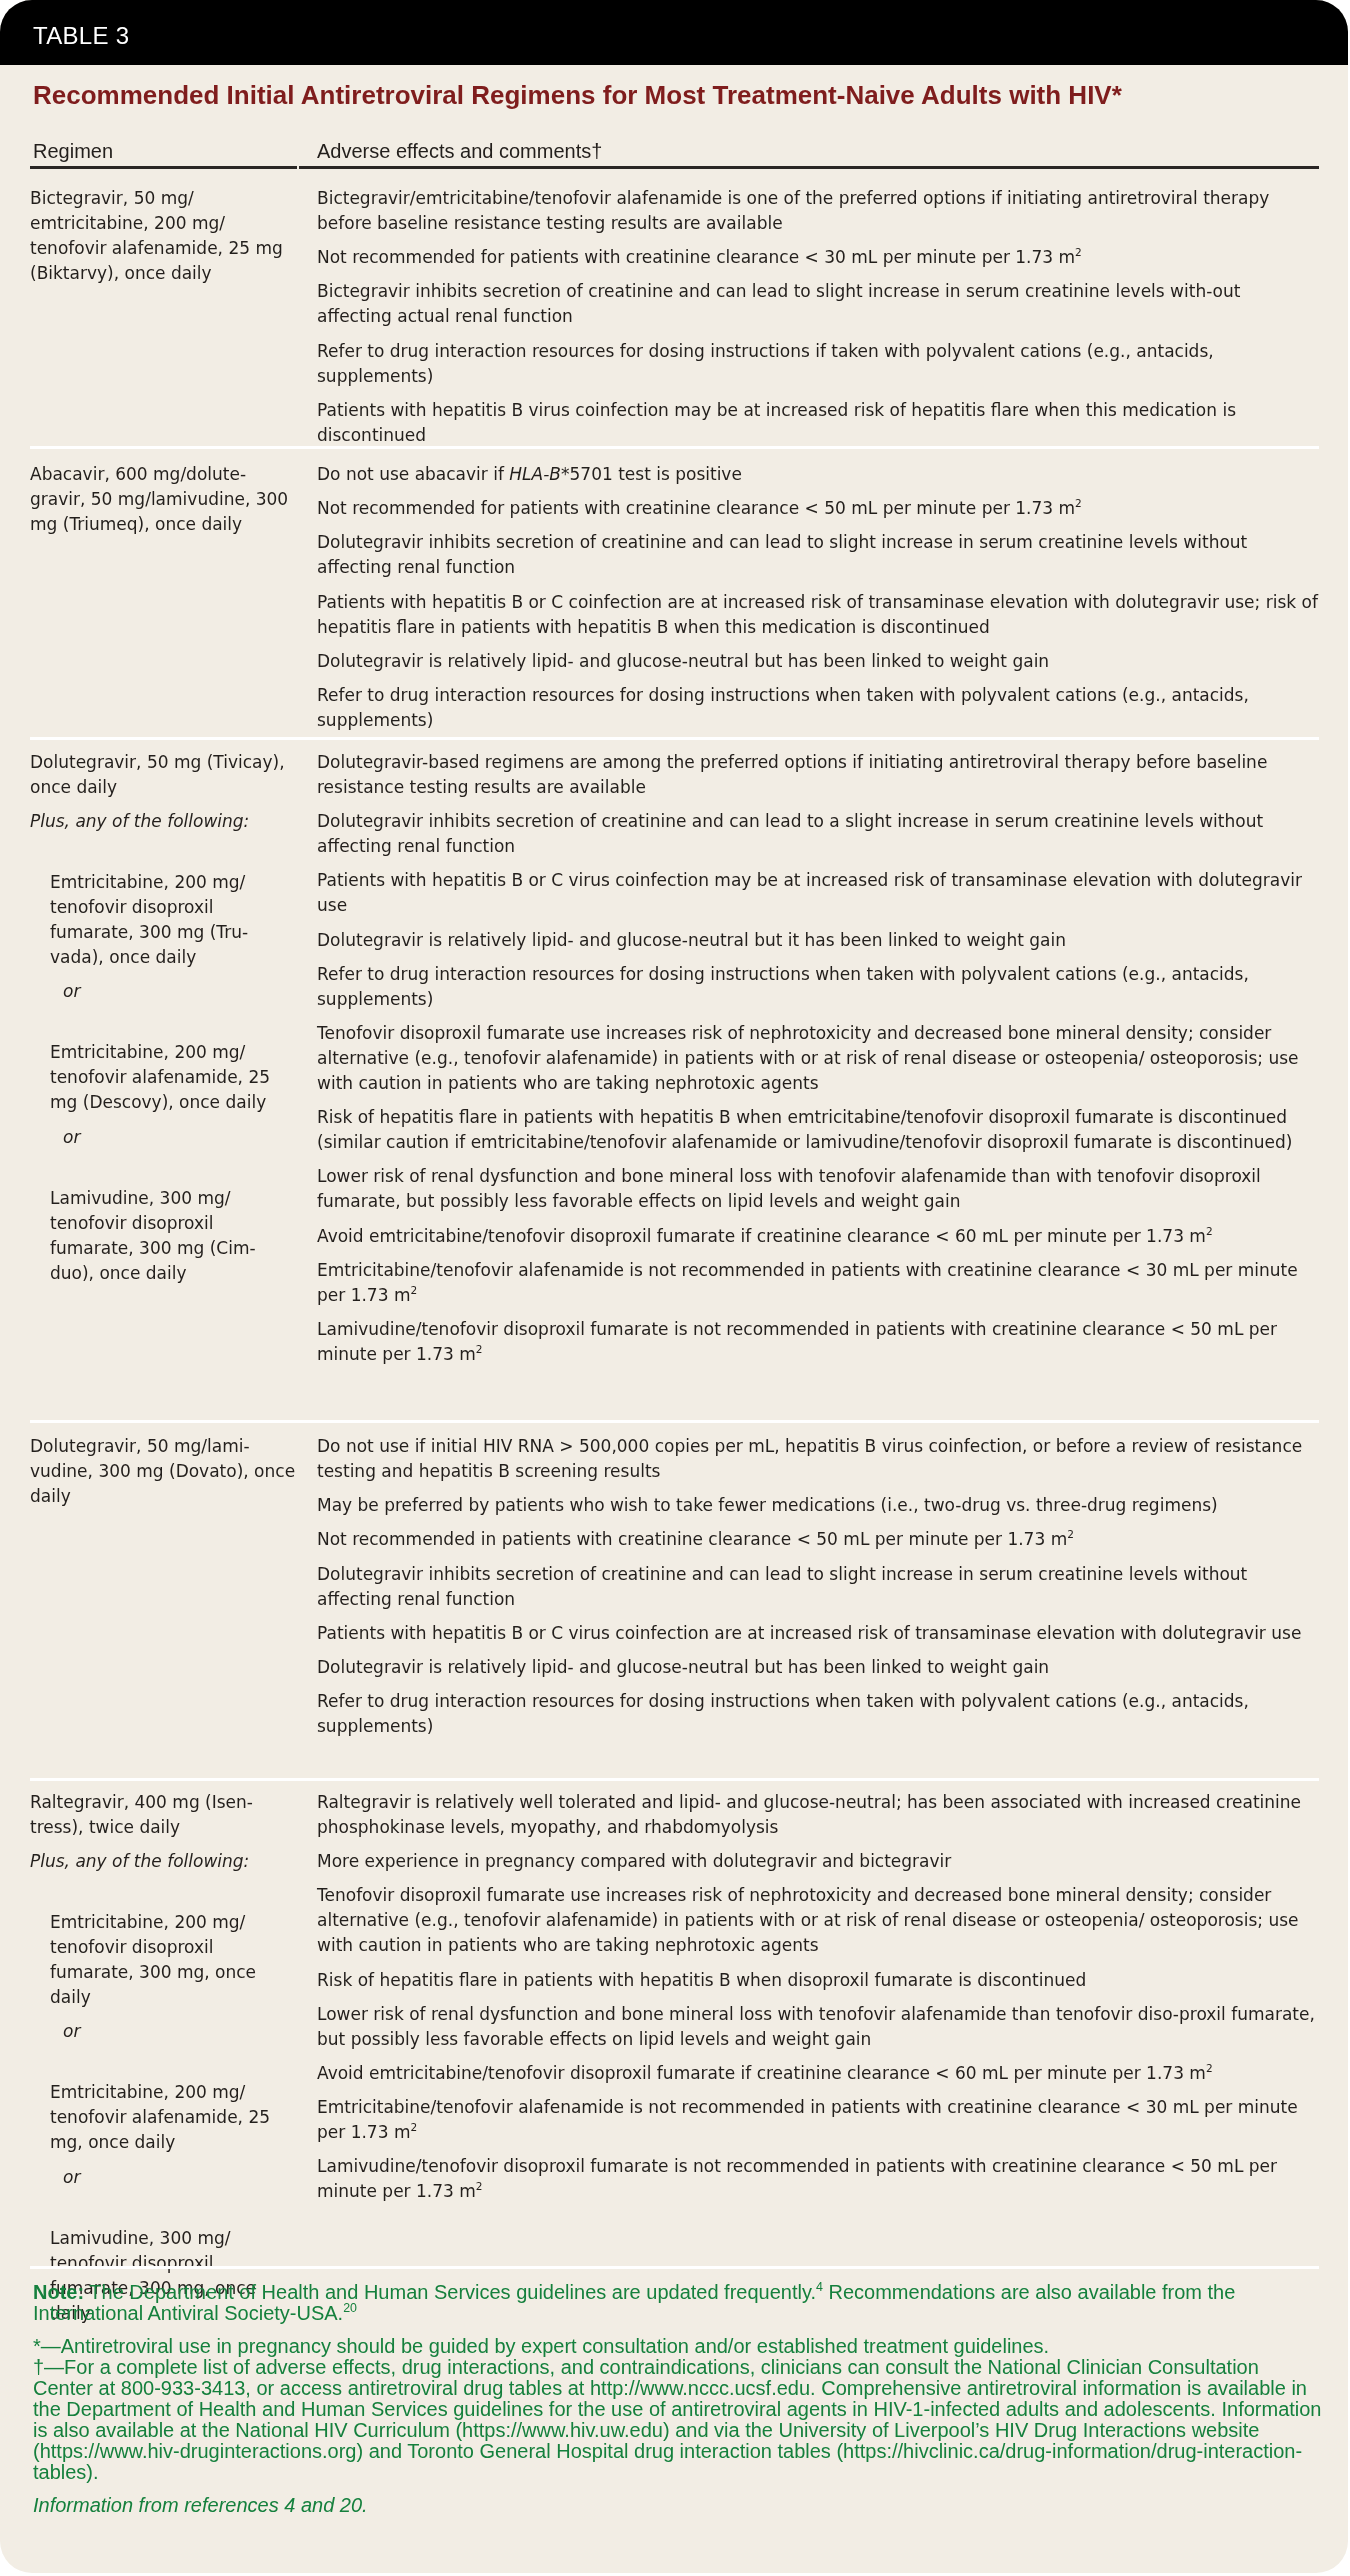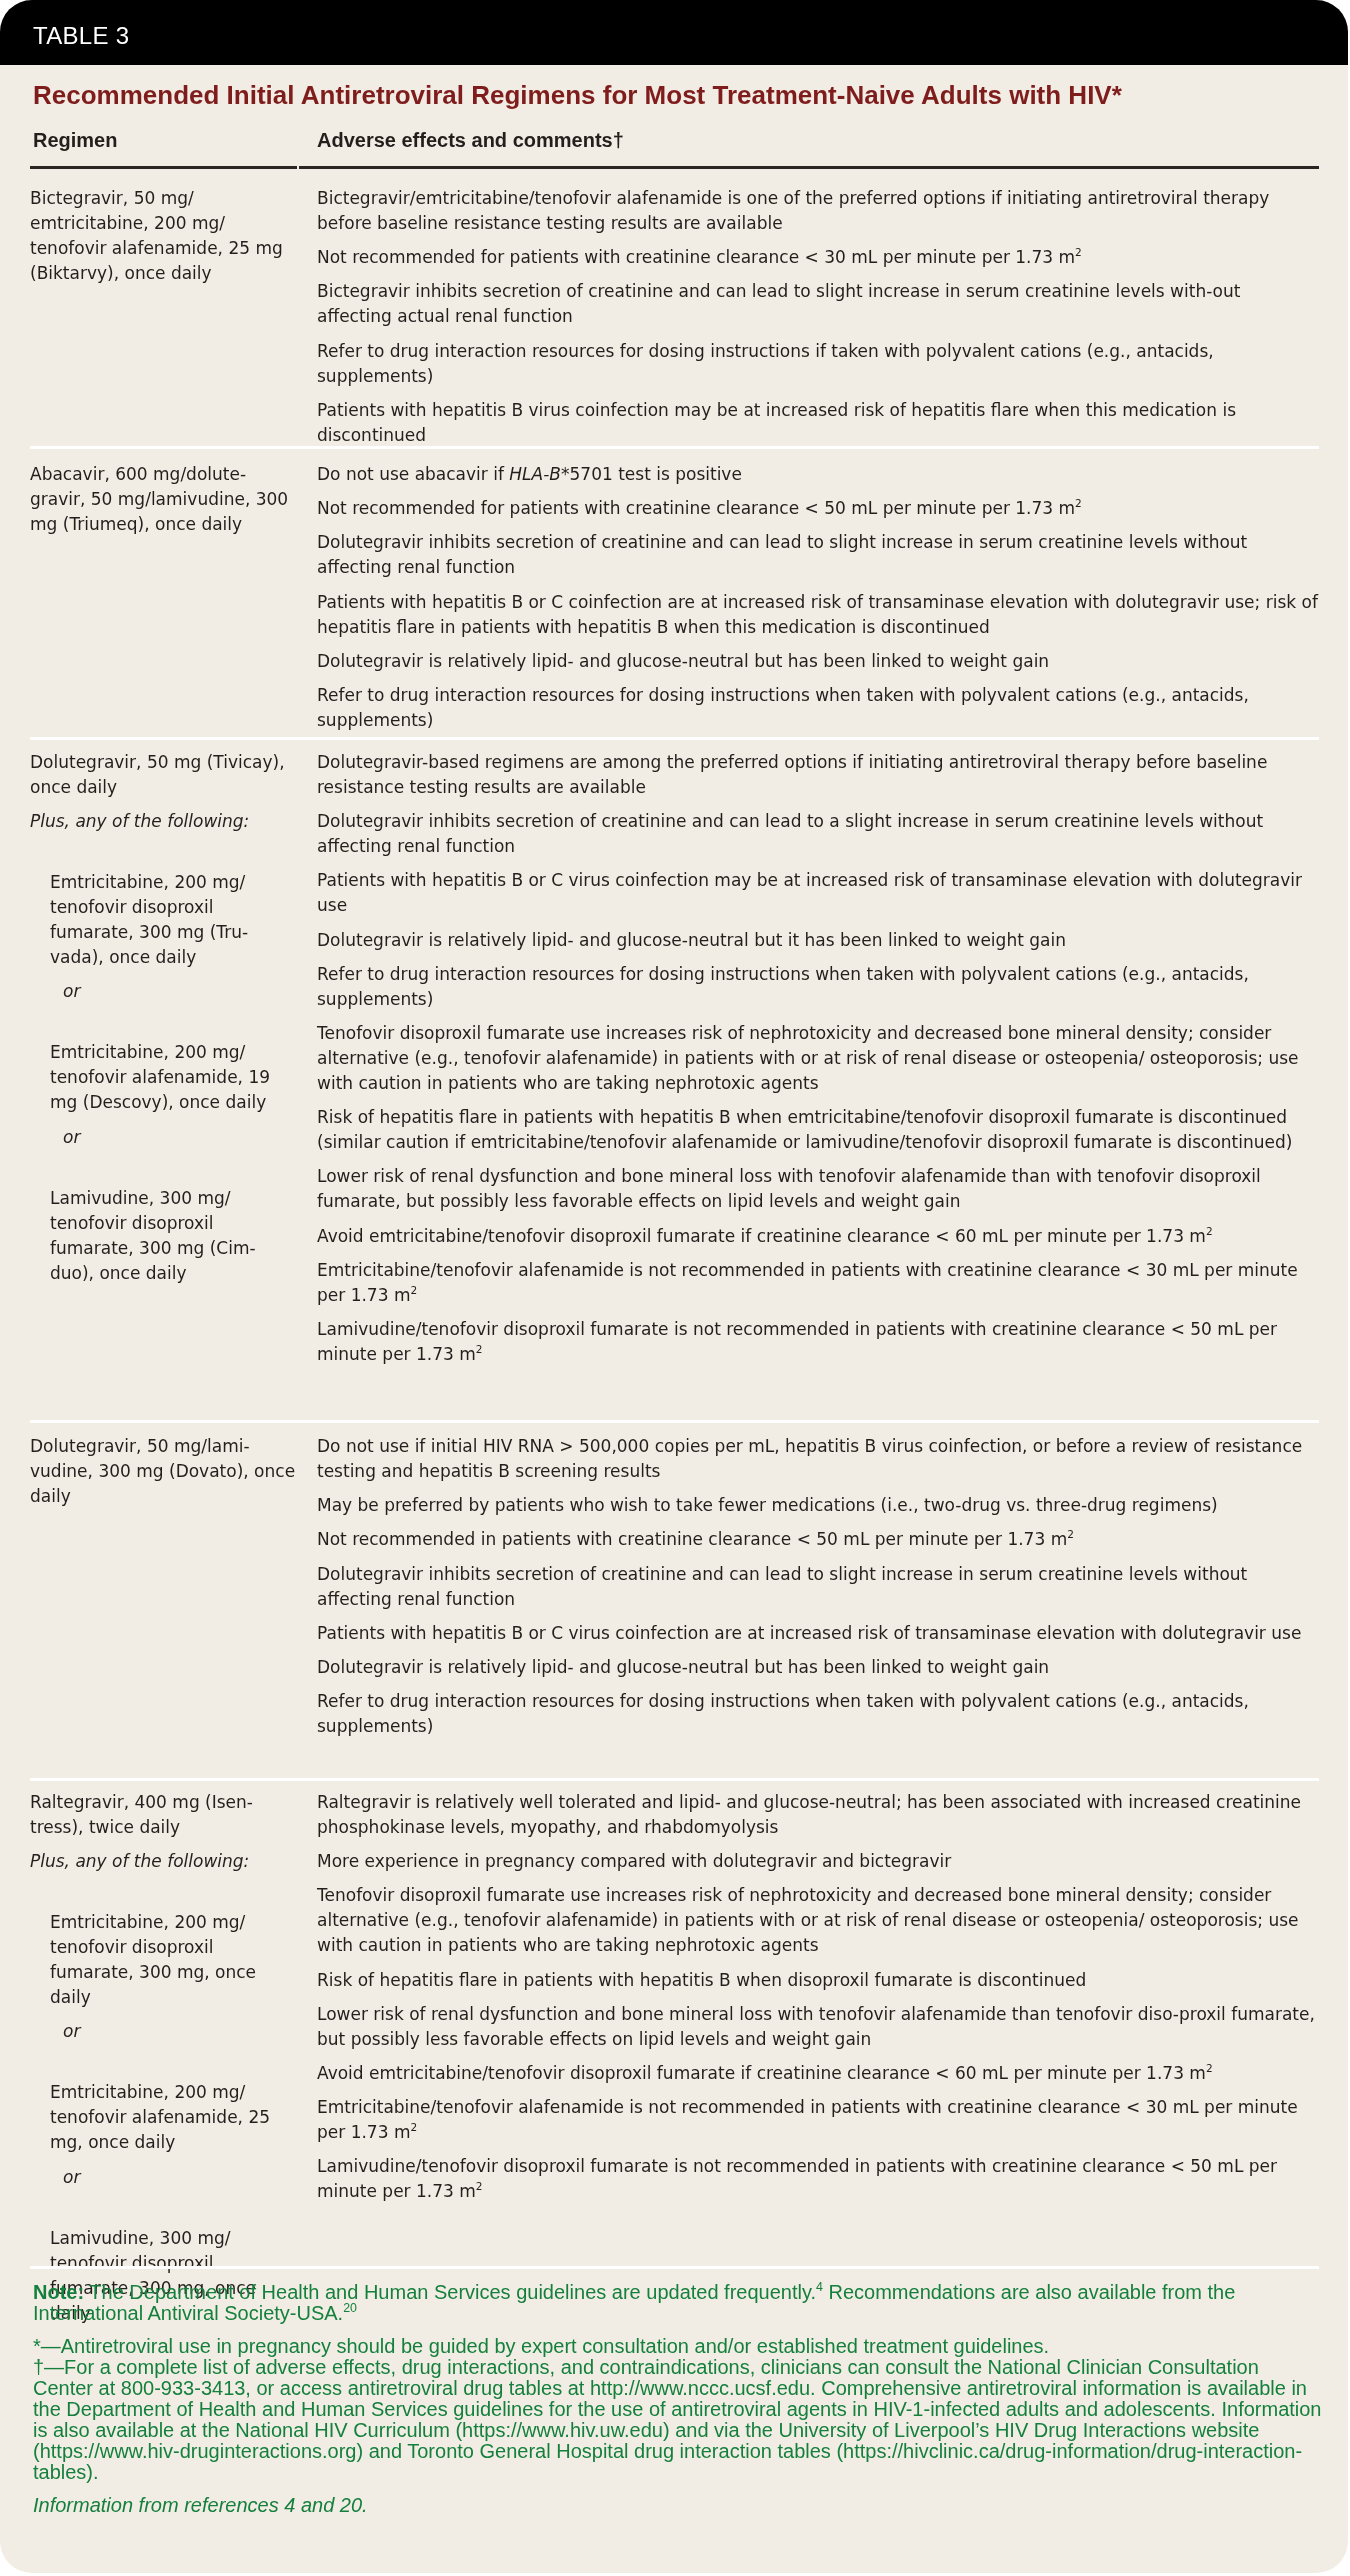--- a/index.html
+++ b/index.html
@@ -5,21 +5,21 @@
   html, body { margin: 0; padding: 0; background: #ffffff; }
   body { width: 1350px; height: 2576px; position: relative; overflow: hidden;
          font-family: "DejaVu Sans", "Liberation Sans", sans-serif; color: #231f1c; }
   .card { position: absolute; left: 0; top: 0; width: 1348px; height: 2573px;
           background: #f2ede4; border-radius: 32px 32px 32px 32px; overflow: hidden; }
   .band { position: absolute; left: 0; top: 0; width: 100%; height: 65px; background: #000000; }
   .band-label { position: absolute; left: 33px; top: 22.4px; color: #ffffff; font-size: 24px;
                 font-family: "Liberation Sans", sans-serif; letter-spacing: 0.3px; }
   .title { position: absolute; left: 33px; top: 80px; color: #7f1d1d; font-weight: bold;
            font-size: 26px; font-family: "Liberation Sans", sans-serif; white-space: nowrap; }
-  .col-head { position: absolute; top: 129px; font-size: 20px; font-weight: bold;
+  .col-head { position: absolute; top: 140px; font-size: 20px; font-weight: normal;
               font-family: "Liberation Sans", sans-serif; color: #231f1c; }
   .col-head.c1 { left: 33px; }
   .col-head.c2 { left: 317px; }
   .rule-head { position: absolute; top: 166px; height: 2.6px; background: #2a2624; }
   .rule-head.c1 { left: 30px; width: 267px; }
   .rule-head.c2 { left: 299px; width: 1020px; }
 
   .row { position: absolute; left: 30px; width: 1289px; }
   .row .reg { position: absolute; left: 0; top: 0; width: 267px; font-size: 17px; line-height: 25px; }
   .row .cmt { position: absolute; left: 287px; top: 0; width: 1002px; font-size: 17px; line-height: 25px; }
@@ -78,21 +78,21 @@
           <p><span>Dolutegravir is relatively lipid- and glucose-neutral but has been linked to weight gain</span></p>
           <p><span>Refer to drug interaction resources for dosing instructions when taken with polyvalent cations (e.g., antacids, supplements)</span></p>
         </div>
       </div>
       <div class="row" style="top: 750px;">
         <div class="reg">
           <p class="main">Dolutegravir, 50 mg (Tivicay), once daily</p>
           <p class="plus">Plus, any of the following:</p>
           <p class="sub">Emtricitabine, 200 mg/ tenofovir disoproxil fumarate, 300 mg (Tru-vada), once daily</p>
           <p class="or" style="margin-bottom: 12px;">or</p>
-          <p class="sub">Emtricitabine, 200 mg/ tenofovir alafenamide, 19 mg (Descovy), once daily</p>
+          <p class="sub">Emtricitabine, 200 mg/ tenofovir alafenamide, 25 mg (Descovy), once daily</p>
           <p class="or" style="margin-bottom: 12px;">or</p>
           <p class="sub">Lamivudine, 300 mg/ tenofovir disoproxil fumarate, 300 mg (Cim-duo), once daily</p>
         </div>
         <div class="cmt">
           <p><span>Dolutegravir-based regimens are among the preferred options if initiating antiretroviral therapy before baseline resistance testing results are available</span></p>
           <p><span>Dolutegravir inhibits secretion of creatinine and can lead to a slight increase in serum creatinine levels without affecting renal function</span></p>
           <p><span>Patients with hepatitis B or C virus coinfection may be at increased risk of transaminase elevation with dolutegravir use</span></p>
           <p><span>Dolutegravir is relatively lipid- and glucose-neutral but it has been linked to weight gain</span></p>
           <p><span>Refer to drug interaction resources for dosing instructions when taken with polyvalent cations (e.g., antacids, supplements)</span></p>
           <p><span>Tenofovir disoproxil fumarate use increases risk of nephrotoxicity and decreased bone mineral density; consider alternative (e.g., tenofovir alafenamide) in patients with or at risk of renal disease or osteopenia/ osteoporosis; use with caution in patients who are taking nephrotoxic agents</span></p>

